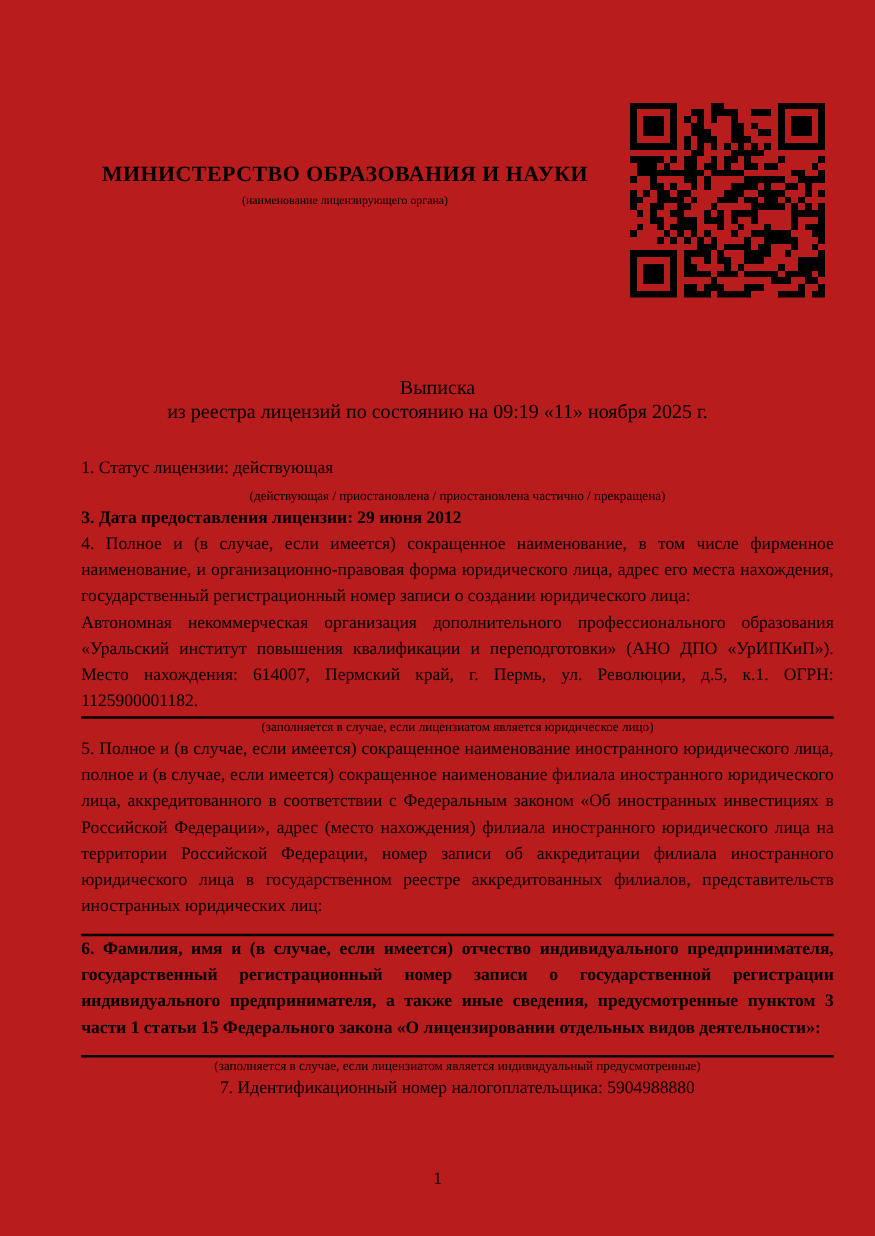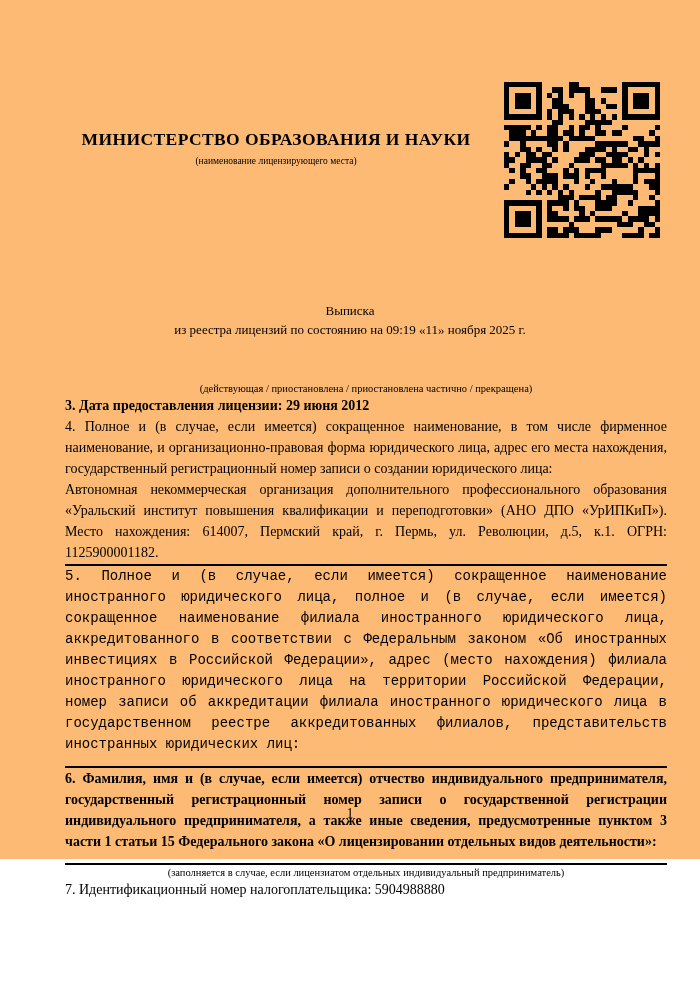--- a/index.html
+++ b/index.html
@@ -1,76 +1,78 @@
 <!DOCTYPE html>
 <html><head>
 <meta charset="utf-8">
 <style>
   html,body{margin:0;padding:0;background:#fff;}
   body{width:700px;height:989px;overflow:hidden;font-family:"Liberation Serif",serif;color:#000;}
-  .page{position:relative;width:700px;height:859px;background:#fdba74;}
+  .page{position:relative;width:700px;height:989px;background:#b91c1c;}
   .ministry{position:absolute;top:128px;left:62px;width:428px;text-align:center;}
   .ministry-name{font-weight:bold;font-size:17.5px;line-height:23px;letter-spacing:.4px;}
   .ministry-caption{font-size:9.5px;line-height:12px;margin-top:4px;}
   .qr{position:absolute;top:82px;left:504px;width:156px;height:156px;}
-  .doc-title{position:absolute;top:301px;left:65px;width:570px;text-align:center;font-size:13px;line-height:19px;}
+  .doc-title{position:absolute;top:301px;left:65px;width:570px;text-align:center;font-size:16px;line-height:19px;}
   .content{position:absolute;top:364px;left:65px;width:602px;font-size:14px;line-height:21px;}
   .content p{margin:0;}
   .just{text-align:justify;}
-  .cap{font-size:10.5px;line-height:13px;text-align:center;margin-top:18px;}
+  .cap{font-size:10.5px;line-height:13px;text-align:center;margin-top:6px;}
   .fill-line{height:0;border-top:2px solid #000;}
   .mt-item2{margin-top:12px;}
   .mt-item3{margin-top:9px;font-weight:bold;}
   .mt-item4{margin-top:5px;}
   .rule-tight{margin-top:1px;}
-  .mt-item5{margin-top:10px;font-family:Liberation Mono, monospace;}
+  .mt-item5{margin-top:10px;}
   .rule-gap{margin-top:11px;}
   .mt-item6{margin-top:10px;font-weight:bold;}
-  .mt-item7{margin-top:12px;}
+  .mt-item7{margin-top:12px;text-align:center;}
   .cap-gap{margin-top:1px;}
   .page-number{position:absolute;bottom:37px;left:0;width:700px;text-align:center;font-size:14px;}
 </style>
 </head>
 <body>
 
 <div class="page">
 
   <div class="ministry">
     <div class="ministry-name">МИНИСТЕРСТВО ОБРАЗОВАНИЯ И НАУКИ</div>
-    <div class="ministry-caption">(наименование лицензирующего места)</div>
+    <div class="ministry-caption">(наименование лицензирующего органа)</div>
   </div>
 
   <div class="qr">
     <svg id="qr-svg" viewBox="0 0 29 29" width="156" height="156" shape-rendering="crispEdges" aria-hidden="true">
         <path d="M0 0h1v1h-1zM1 0h1v1h-1zM2 0h1v1h-1zM3 0h1v1h-1zM4 0h1v1h-1zM5 0h1v1h-1zM6 0h1v1h-1zM12 0h1v1h-1zM13 0h1v1h-1zM22 0h1v1h-1zM23 0h1v1h-1zM24 0h1v1h-1zM25 0h1v1h-1zM26 0h1v1h-1zM27 0h1v1h-1zM28 0h1v1h-1zM0 1h1v1h-1zM6 1h1v1h-1zM9 1h1v1h-1zM10 1h1v1h-1zM12 1h1v1h-1zM13 1h1v1h-1zM14 1h1v1h-1zM15 1h1v1h-1zM18 1h1v1h-1zM19 1h1v1h-1zM20 1h1v1h-1zM22 1h1v1h-1zM28 1h1v1h-1zM0 2h1v1h-1zM2 2h1v1h-1zM3 2h1v1h-1zM4 2h1v1h-1zM6 2h1v1h-1zM8 2h1v1h-1zM10 2h1v1h-1zM12 2h1v1h-1zM15 2h1v1h-1zM22 2h1v1h-1zM24 2h1v1h-1zM25 2h1v1h-1zM26 2h1v1h-1zM28 2h1v1h-1zM0 3h1v1h-1zM2 3h1v1h-1zM3 3h1v1h-1zM4 3h1v1h-1zM6 3h1v1h-1zM9 3h1v1h-1zM10 3h1v1h-1zM15 3h1v1h-1zM16 3h1v1h-1zM18 3h1v1h-1zM22 3h1v1h-1zM24 3h1v1h-1zM25 3h1v1h-1zM26 3h1v1h-1zM28 3h1v1h-1zM0 4h1v1h-1zM2 4h1v1h-1zM3 4h1v1h-1zM4 4h1v1h-1zM6 4h1v1h-1zM9 4h1v1h-1zM10 4h1v1h-1zM11 4h1v1h-1zM15 4h1v1h-1zM16 4h1v1h-1zM19 4h1v1h-1zM20 4h1v1h-1zM22 4h1v1h-1zM24 4h1v1h-1zM25 4h1v1h-1zM26 4h1v1h-1zM28 4h1v1h-1zM0 5h1v1h-1zM6 5h1v1h-1zM8 5h1v1h-1zM10 5h1v1h-1zM11 5h1v1h-1zM12 5h1v1h-1zM15 5h1v1h-1zM16 5h1v1h-1zM17 5h1v1h-1zM22 5h1v1h-1zM28 5h1v1h-1zM0 6h1v1h-1zM1 6h1v1h-1zM2 6h1v1h-1zM3 6h1v1h-1zM4 6h1v1h-1zM5 6h1v1h-1zM6 6h1v1h-1zM8 6h1v1h-1zM10 6h1v1h-1zM12 6h1v1h-1zM14 6h1v1h-1zM16 6h1v1h-1zM18 6h1v1h-1zM20 6h1v1h-1zM22 6h1v1h-1zM23 6h1v1h-1zM24 6h1v1h-1zM25 6h1v1h-1zM26 6h1v1h-1zM27 6h1v1h-1zM28 6h1v1h-1zM9 7h1v1h-1zM10 7h1v1h-1zM15 7h1v1h-1zM16 7h1v1h-1zM17 7h1v1h-1zM18 7h1v1h-1zM19 7h1v1h-1zM0 8h1v1h-1zM1 8h1v1h-1zM2 8h1v1h-1zM3 8h1v1h-1zM4 8h1v1h-1zM6 8h1v1h-1zM8 8h1v1h-1zM9 8h1v1h-1zM12 8h1v1h-1zM14 8h1v1h-1zM15 8h1v1h-1zM17 8h1v1h-1zM22 8h1v1h-1zM28 8h1v1h-1zM1 9h1v1h-1zM2 9h1v1h-1zM3 9h1v1h-1zM5 9h1v1h-1zM8 9h1v1h-1zM9 9h1v1h-1zM11 9h1v1h-1zM12 9h1v1h-1zM14 9h1v1h-1zM17 9h1v1h-1zM18 9h1v1h-1zM20 9h1v1h-1zM21 9h1v1h-1zM27 9h1v1h-1zM1 10h1v1h-1zM2 10h1v1h-1zM3 10h1v1h-1zM4 10h1v1h-1zM5 10h1v1h-1zM6 10h1v1h-1zM7 10h1v1h-1zM8 10h1v1h-1zM9 10h1v1h-1zM10 10h1v1h-1zM12 10h1v1h-1zM13 10h1v1h-1zM14 10h1v1h-1zM15 10h1v1h-1zM16 10h1v1h-1zM24 10h1v1h-1zM25 10h1v1h-1zM28 10h1v1h-1zM0 11h1v1h-1zM3 11h1v1h-1zM8 11h1v1h-1zM9 11h1v1h-1zM11 11h1v1h-1zM17 11h1v1h-1zM18 11h1v1h-1zM19 11h1v1h-1zM20 11h1v1h-1zM21 11h1v1h-1zM22 11h1v1h-1zM25 11h1v1h-1zM26 11h1v1h-1zM27 11h1v1h-1zM28 11h1v1h-1zM3 12h1v1h-1zM4 12h1v1h-1zM6 12h1v1h-1zM9 12h1v1h-1zM11 12h1v1h-1zM15 12h1v1h-1zM16 12h1v1h-1zM17 12h1v1h-1zM18 12h1v1h-1zM20 12h1v1h-1zM23 12h1v1h-1zM24 12h1v1h-1zM26 12h1v1h-1zM0 13h1v1h-1zM2 13h1v1h-1zM4 13h1v1h-1zM5 13h1v1h-1zM7 13h1v1h-1zM8 13h1v1h-1zM14 13h1v1h-1zM15 13h1v1h-1zM16 13h1v1h-1zM19 13h1v1h-1zM20 13h1v1h-1zM21 13h1v1h-1zM22 13h1v1h-1zM26 13h1v1h-1zM28 13h1v1h-1zM0 14h1v1h-1zM1 14h1v1h-1zM4 14h1v1h-1zM5 14h1v1h-1zM6 14h1v1h-1zM7 14h1v1h-1zM9 14h1v1h-1zM13 14h1v1h-1zM14 14h1v1h-1zM15 14h1v1h-1zM17 14h1v1h-1zM18 14h1v1h-1zM20 14h1v1h-1zM21 14h1v1h-1zM23 14h1v1h-1zM25 14h1v1h-1zM0 15h1v1h-1zM3 15h1v1h-1zM4 15h1v1h-1zM7 15h1v1h-1zM8 15h1v1h-1zM12 15h1v1h-1zM18 15h1v1h-1zM19 15h1v1h-1zM20 15h1v1h-1zM21 15h1v1h-1zM22 15h1v1h-1zM24 15h1v1h-1zM26 15h1v1h-1zM28 15h1v1h-1zM1 16h1v1h-1zM3 16h1v1h-1zM6 16h1v1h-1zM7 16h1v1h-1zM11 16h1v1h-1zM13 16h1v1h-1zM15 16h1v1h-1zM16 16h1v1h-1zM17 16h1v1h-1zM18 16h1v1h-1zM24 16h1v1h-1zM25 16h1v1h-1zM26 16h1v1h-1zM27 16h1v1h-1zM28 16h1v1h-1zM3 17h1v1h-1zM4 17h1v1h-1zM7 17h1v1h-1zM8 17h1v1h-1zM9 17h1v1h-1zM11 17h1v1h-1zM12 17h1v1h-1zM13 17h1v1h-1zM15 17h1v1h-1zM18 17h1v1h-1zM24 17h1v1h-1zM28 17h1v1h-1zM1 18h1v1h-1zM4 18h1v1h-1zM6 18h1v1h-1zM7 18h1v1h-1zM8 18h1v1h-1zM9 18h1v1h-1zM13 18h1v1h-1zM16 18h1v1h-1zM20 18h1v1h-1zM24 18h1v1h-1zM26 18h1v1h-1zM27 18h1v1h-1zM28 18h1v1h-1zM0 19h1v1h-1zM5 19h1v1h-1zM7 19h1v1h-1zM9 19h1v1h-1zM11 19h1v1h-1zM15 19h1v1h-1zM18 19h1v1h-1zM19 19h1v1h-1zM20 19h1v1h-1zM21 19h1v1h-1zM22 19h1v1h-1zM23 19h1v1h-1zM27 19h1v1h-1zM28 19h1v1h-1zM4 20h1v1h-1zM6 20h1v1h-1zM8 20h1v1h-1zM10 20h1v1h-1zM12 20h1v1h-1zM17 20h1v1h-1zM20 20h1v1h-1zM21 20h1v1h-1zM22 20h1v1h-1zM23 20h1v1h-1zM24 20h1v1h-1zM28 20h1v1h-1zM10 21h1v1h-1zM11 21h1v1h-1zM12 21h1v1h-1zM14 21h1v1h-1zM15 21h1v1h-1zM16 21h1v1h-1zM17 21h1v1h-1zM19 21h1v1h-1zM20 21h1v1h-1zM24 21h1v1h-1zM27 21h1v1h-1zM0 22h1v1h-1zM1 22h1v1h-1zM2 22h1v1h-1zM3 22h1v1h-1zM4 22h1v1h-1zM5 22h1v1h-1zM6 22h1v1h-1zM8 22h1v1h-1zM9 22h1v1h-1zM10 22h1v1h-1zM11 22h1v1h-1zM13 22h1v1h-1zM17 22h1v1h-1zM18 22h1v1h-1zM19 22h1v1h-1zM20 22h1v1h-1zM23 22h1v1h-1zM28 22h1v1h-1zM0 23h1v1h-1zM6 23h1v1h-1zM8 23h1v1h-1zM11 23h1v1h-1zM13 23h1v1h-1zM14 23h1v1h-1zM17 23h1v1h-1zM18 23h1v1h-1zM19 23h1v1h-1zM25 23h1v1h-1zM26 23h1v1h-1zM27 23h1v1h-1zM28 23h1v1h-1zM0 24h1v1h-1zM2 24h1v1h-1zM3 24h1v1h-1zM4 24h1v1h-1zM6 24h1v1h-1zM8 24h1v1h-1zM9 24h1v1h-1zM14 24h1v1h-1zM16 24h1v1h-1zM22 24h1v1h-1zM25 24h1v1h-1zM26 24h1v1h-1zM27 24h1v1h-1zM28 24h1v1h-1zM0 25h1v1h-1zM2 25h1v1h-1zM3 25h1v1h-1zM4 25h1v1h-1zM6 25h1v1h-1zM8 25h1v1h-1zM9 25h1v1h-1zM10 25h1v1h-1zM11 25h1v1h-1zM13 25h1v1h-1zM14 25h1v1h-1zM15 25h1v1h-1zM17 25h1v1h-1zM18 25h1v1h-1zM19 25h1v1h-1zM20 25h1v1h-1zM21 25h1v1h-1zM23 25h1v1h-1zM24 25h1v1h-1zM25 25h1v1h-1zM26 25h1v1h-1zM28 25h1v1h-1zM0 26h1v1h-1zM2 26h1v1h-1zM3 26h1v1h-1zM4 26h1v1h-1zM6 26h1v1h-1zM12 26h1v1h-1zM21 26h1v1h-1zM22 26h1v1h-1zM23 26h1v1h-1zM26 26h1v1h-1zM27 26h1v1h-1zM0 27h1v1h-1zM6 27h1v1h-1zM8 27h1v1h-1zM9 27h1v1h-1zM11 27h1v1h-1zM12 27h1v1h-1zM13 27h1v1h-1zM17 27h1v1h-1zM18 27h1v1h-1zM19 27h1v1h-1zM25 27h1v1h-1zM28 27h1v1h-1zM0 28h1v1h-1zM1 28h1v1h-1zM2 28h1v1h-1zM3 28h1v1h-1zM4 28h1v1h-1zM5 28h1v1h-1zM6 28h1v1h-1zM8 28h1v1h-1zM9 28h1v1h-1zM10 28h1v1h-1zM11 28h1v1h-1zM13 28h1v1h-1zM14 28h1v1h-1zM15 28h1v1h-1zM16 28h1v1h-1zM17 28h1v1h-1zM22 28h1v1h-1zM23 28h1v1h-1zM24 28h1v1h-1zM25 28h1v1h-1zM27 28h1v1h-1zM28 28h1v1h-1z" fill="#000"></path>
       </svg>
   </div>
 
   <div class="doc-title">
     <div>Выписка</div>
     <div>из реестра лицензий по состоянию на 09:19 «11» ноября 2025 г.</div>
   </div>
 
   <div class="content">
 
+    <p>1. Статус лицензии: действующая</p>
     <div class="cap">(действующая / приостановлена / приостановлена частично / прекращена)</div>
 
 
     <p class="mt-item3">3. Дата предоставления лицензии: 29 июня 2012</p>
 
     <p class="just mt-item4">4. Полное и (в случае, если имеется) сокращенное наименование, в том числе фирменное наименование, и организационно-правовая форма юридического лица, адрес его места нахождения, государственный регистрационный номер записи о создании юридического лица:</p>
     <p class="just">Автономная некоммерческая организация дополнительного профессионального образования «Уральский институт повышения квалификации и переподготовки» (АНО ДПО «УрИПКиП»). Место нахождения: 614007, Пермский край, г. Пермь, ул. Революции, д.5, к.1. ОГРН: 1125900001182.</p>
     <div class="fill-line rule-tight"></div>
+    <div class="cap cap-gap">(заполняется в случае, если лицензиатом является юридическое лицо)</div>
 
     <p class="just mt-item5">5. Полное и (в случае, если имеется) сокращенное наименование иностранного юридического лица, полное и (в случае, если имеется) сокращенное наименование филиала иностранного юридического лица, аккредитованного в соответствии с Федеральным законом «Об иностранных инвестициях в Российской Федерации», адрес (место нахождения) филиала иностранного юридического лица на территории Российской Федерации, номер записи об аккредитации филиала иностранного юридического лица в государственном реестре аккредитованных филиалов, представительств иностранных юридических лиц:</p>
     <div class="fill-line rule-gap"></div>
 
     <p class="just mt-item6">6. Фамилия, имя и (в случае, если имеется) отчество индивидуального предпринимателя, государственный регистрационный номер записи о государственной регистрации индивидуального предпринимателя, а также иные сведения, предусмотренные пунктом 3 части 1 статьи 15 Федерального закона «О лицензировании отдельных видов деятельности»:</p>
     <div class="fill-line rule-gap"></div>
-    <div class="cap cap-gap">(заполняется в случае, если лицензиатом отдельных индивидуальный предприниматель)</div>
+    <div class="cap cap-gap">(заполняется в случае, если лицензиатом является индивидуальный предусмотренные)</div>
 
     <p class="mt-item7">7. Идентификационный номер налогоплательщика: 5904988880</p>
 
   </div>
 
   <div class="page-number">1</div>
 
 </div>
 
 </body></html>

